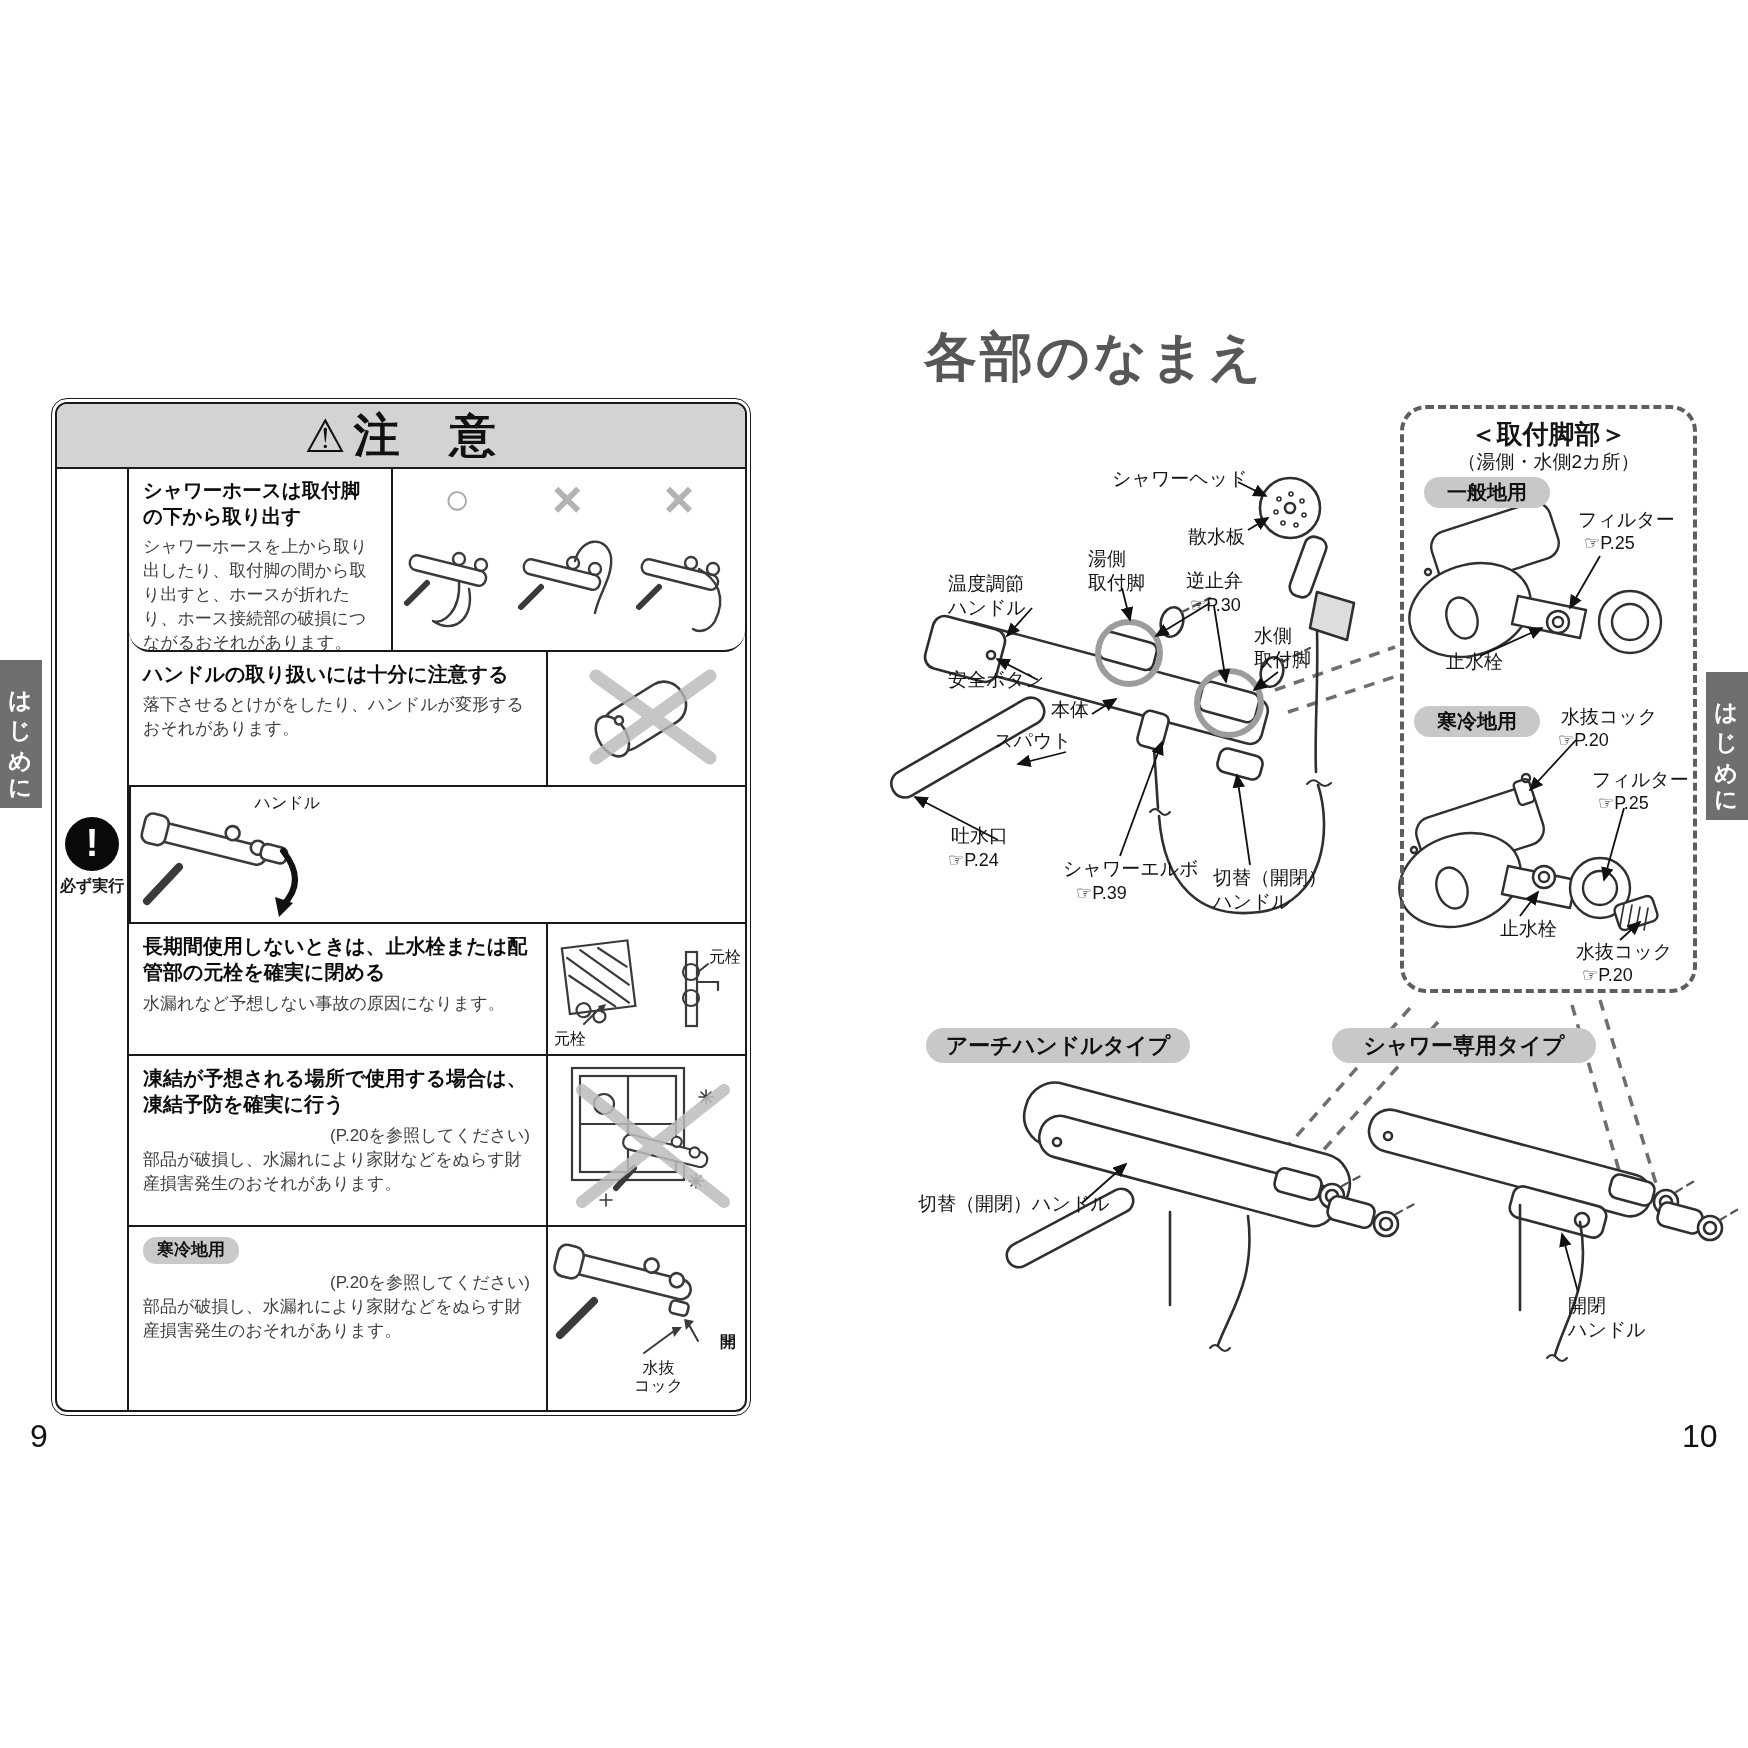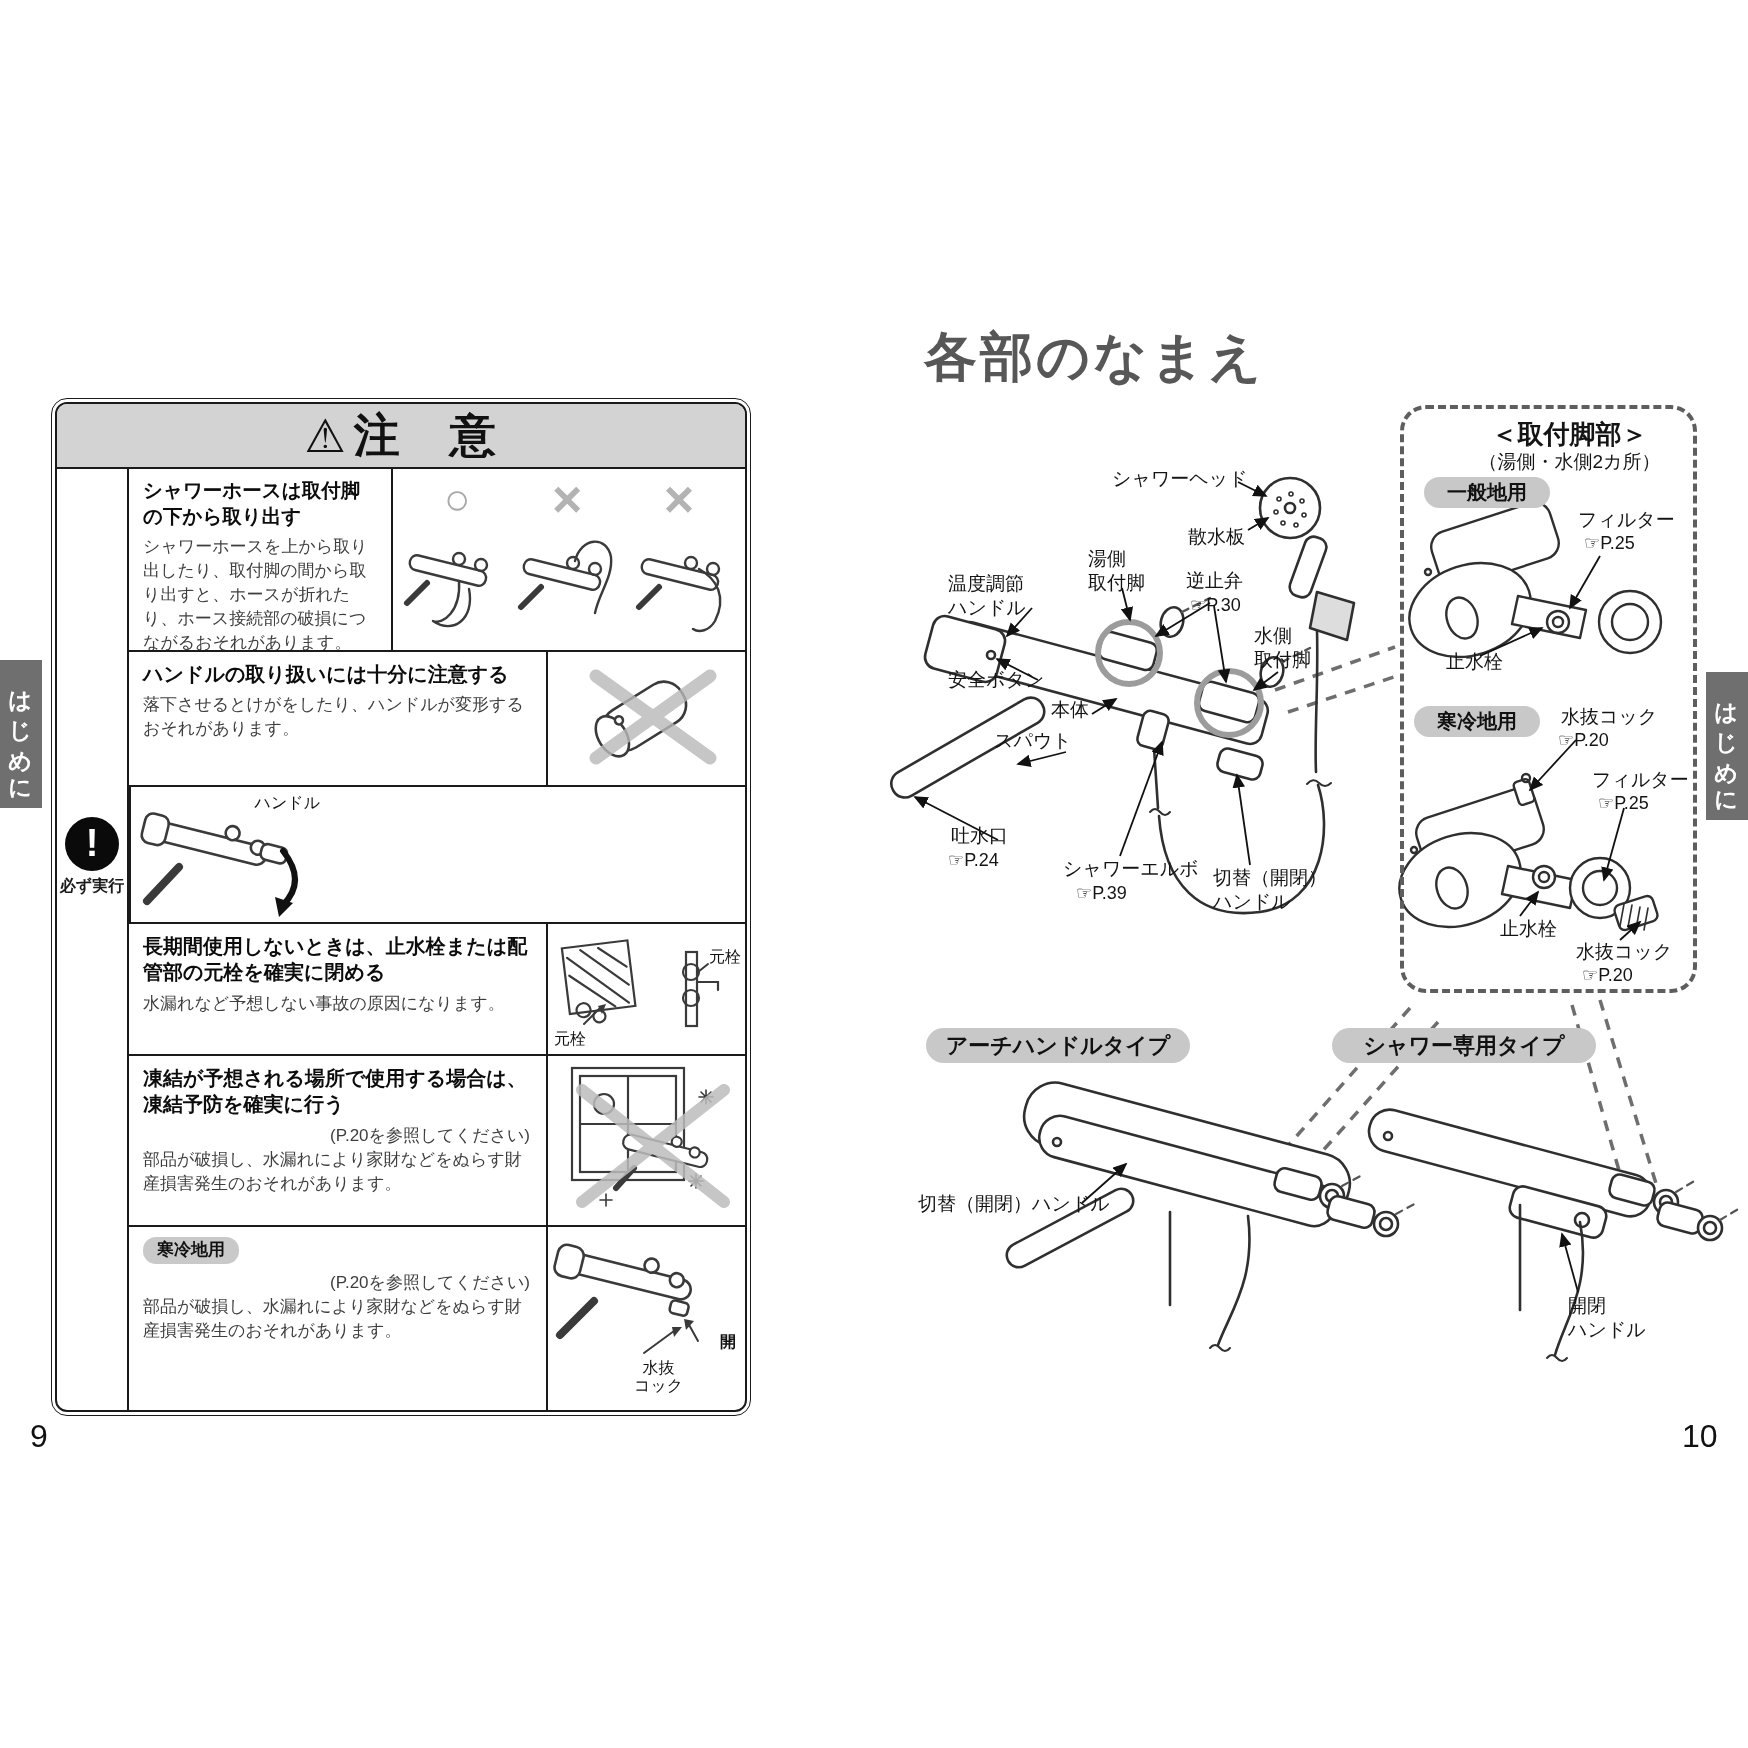--- a/index.html
+++ b/index.html
@@ -50,21 +50,21 @@
   .fig-art { position:absolute; left:0; top:0; }
   .fig-lbl { position:absolute; font-size:16px; color:#111; line-height:1.15; white-space:nowrap; }
 
   
   .parts-title { position:absolute; left:924px; top:322px; font-size:53px; font-weight:bold;
                  color:#575757; letter-spacing:3px; }
   .detail-box { position:absolute; left:1400px; top:405px; width:297px; height:588px;
                 border:4px dashed #5e5e5e; border-radius:26px; box-sizing:border-box; }
   .plabel { position:absolute; font-size:19px; color:#141414; line-height:1.25; white-space:nowrap; }
   .pref { position:absolute; font-size:18px; color:#141414; white-space:nowrap; }
-  .center297 { width:297px; text-align:center;padding-left:21px; }
+  .center297 { width:297px; text-align:center; }
   .d-title { font-size:26px; font-weight:bold; }
   .d-sub { font-size:19px; }
   .pill { position:absolute; background:#c8c8c8; border-radius:17px; text-align:center;
           font-weight:bold; color:#111; }
   .pill-sm { width:126px; height:31px; line-height:31px; font-size:20px; }
   .pill-lg { width:264px; height:35px; line-height:35px; font-size:22px; border-radius:18px; }
   svg { display:block; }
 </style>
 </head>
 <body>
@@ -84,21 +84,21 @@
     </div>
     <div class="caution-body">
       <div class="icon-col">
         <div class="mandatory">
           <div class="mandatory-circle">!</div>
           <div class="mandatory-label">必ず実行</div>
         </div>
       </div>
       <div class="rows">
 
-        <div class="c-row row1" style="height:181px;">
+        <div class="c-row row1" style="height:181px;border-radius:21px;">
           <div class="c-text">
             <div class="c-heading">シャワーホースは取付脚の下から取り出す</div>
             <div class="c-body">シャワーホースを上から取り出したり、取付脚の間から取り出すと、ホースが折れたり、ホース接続部の破損につながるおそれがあります。</div>
           </div>
           <div class="c-fig">
             <div class="sym-row">
               <span class="sym sym-ok">○</span>
               <span class="sym sym-ng">×</span>
               <span class="sym sym-ng">×</span>
             </div>

